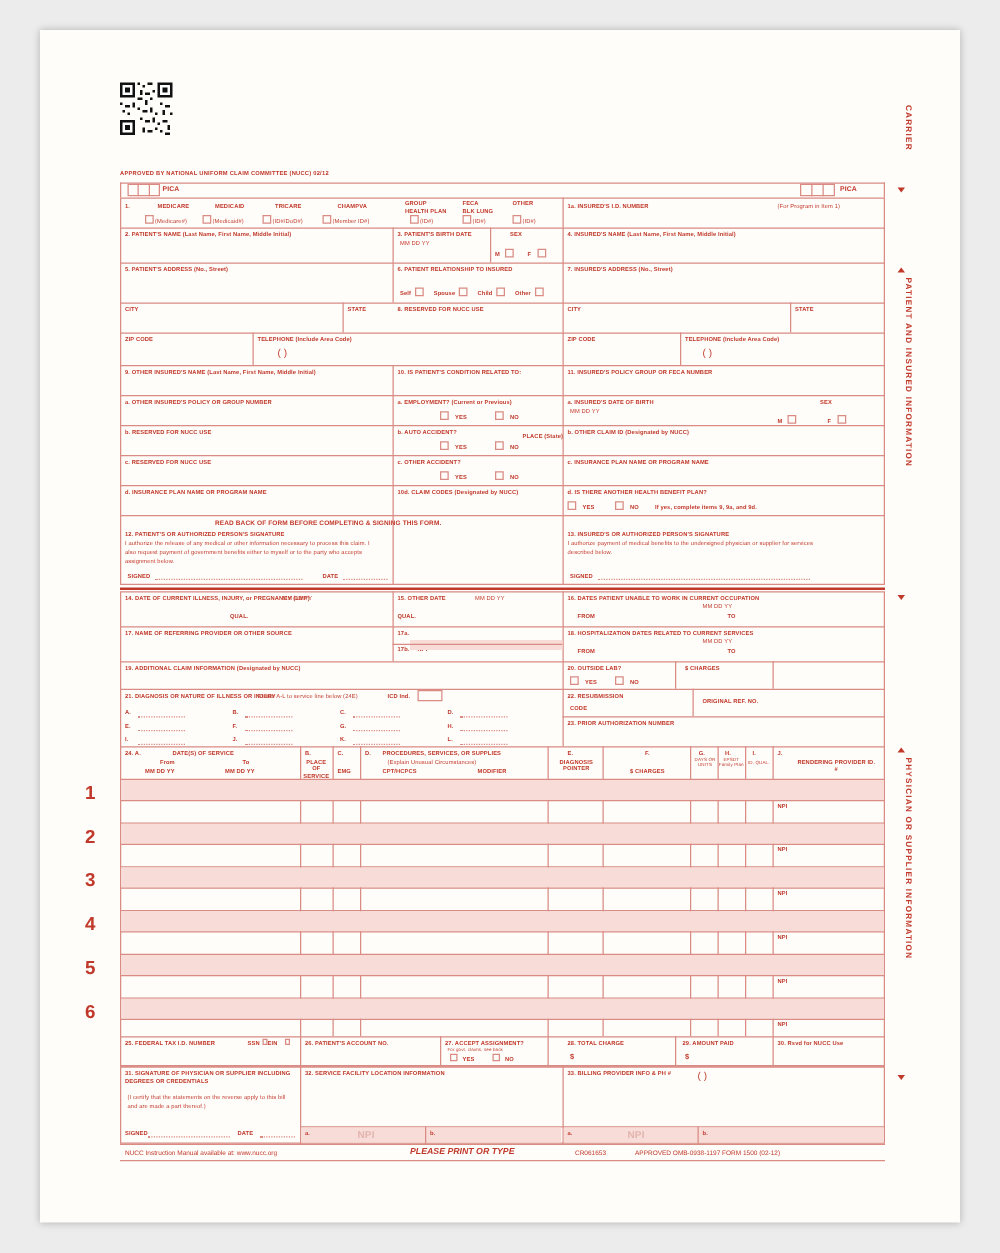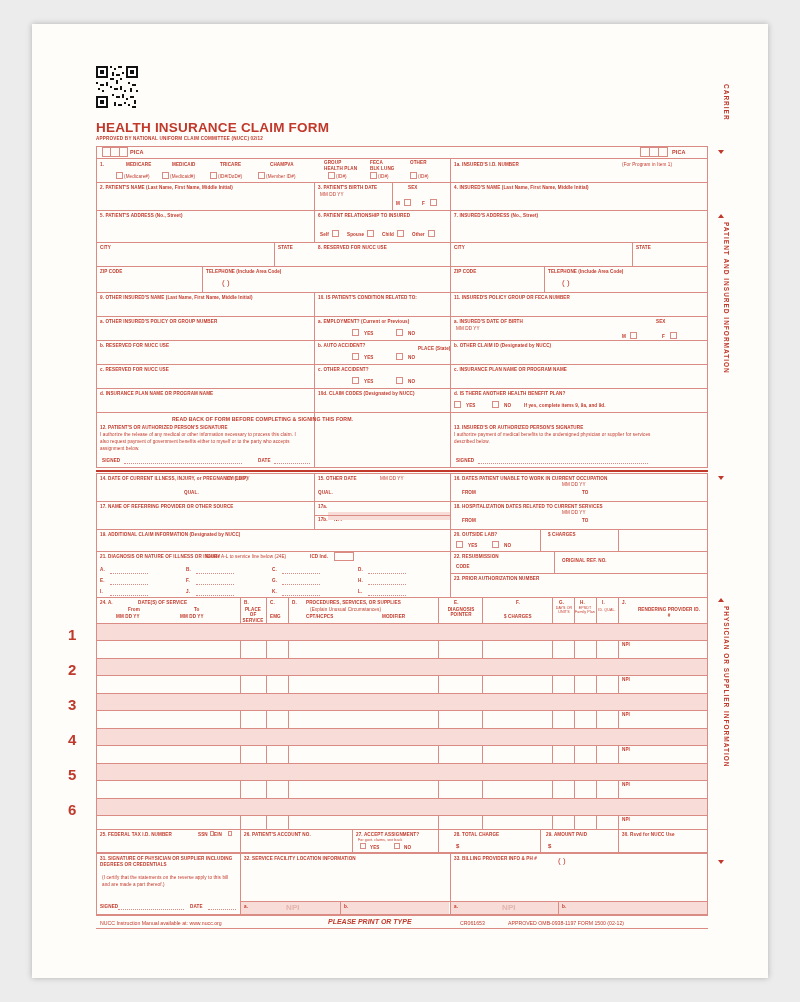--- a/index.html
+++ b/index.html
@@ -77,21 +77,20 @@
         <div style="left:30px;top:32px;width:2px;height:2px;"></div>
         <div style="left:34px;top:30px;width:4px;height:2px;"></div>
         <div style="left:18px;top:36px;width:2px;height:4px;"></div>
         <div style="left:22px;top:38px;width:4px;height:2px;"></div>
         <div style="left:28px;top:36px;width:2px;height:2px;"></div>
         <div style="left:32px;top:38px;width:2px;height:2px;"></div>
         <div style="left:38px;top:34px;width:2px;height:4px;"></div>
         <div style="left:36px;top:40px;width:4px;height:2px;"></div>
       </div>
 
-      <div id="title">HEALTH INSURANCE CLAIM FORM</div>
       <div id="subtitle">APPROVED BY NATIONAL UNIFORM CLAIM COMMITTEE (NUCC) 02/12</div>
 
       <div class="rail" style="top:38px;height:62px;">CARRIER</div>
       <div class="rail" style="top:176px;height:250px;">PATIENT AND INSURED INFORMATION</div>
       <div class="rail" style="top:560px;height:250px;">PHYSICIAN OR SUPPLIER INFORMATION</div>
       <div class="arrow" style="top:104px;border-top:4px solid #c0392b;"></div>
       <div class="arrow" style="top:168px;border-bottom:4px solid #c0392b;"></div>
       <div class="arrow" style="top:430px;border-top:4px solid #c0392b;"></div>
       <div class="arrow" style="top:552px;border-bottom:4px solid #c0392b;"></div>
       <div class="arrow" style="top:814px;border-top:4px solid #c0392b;"></div>

